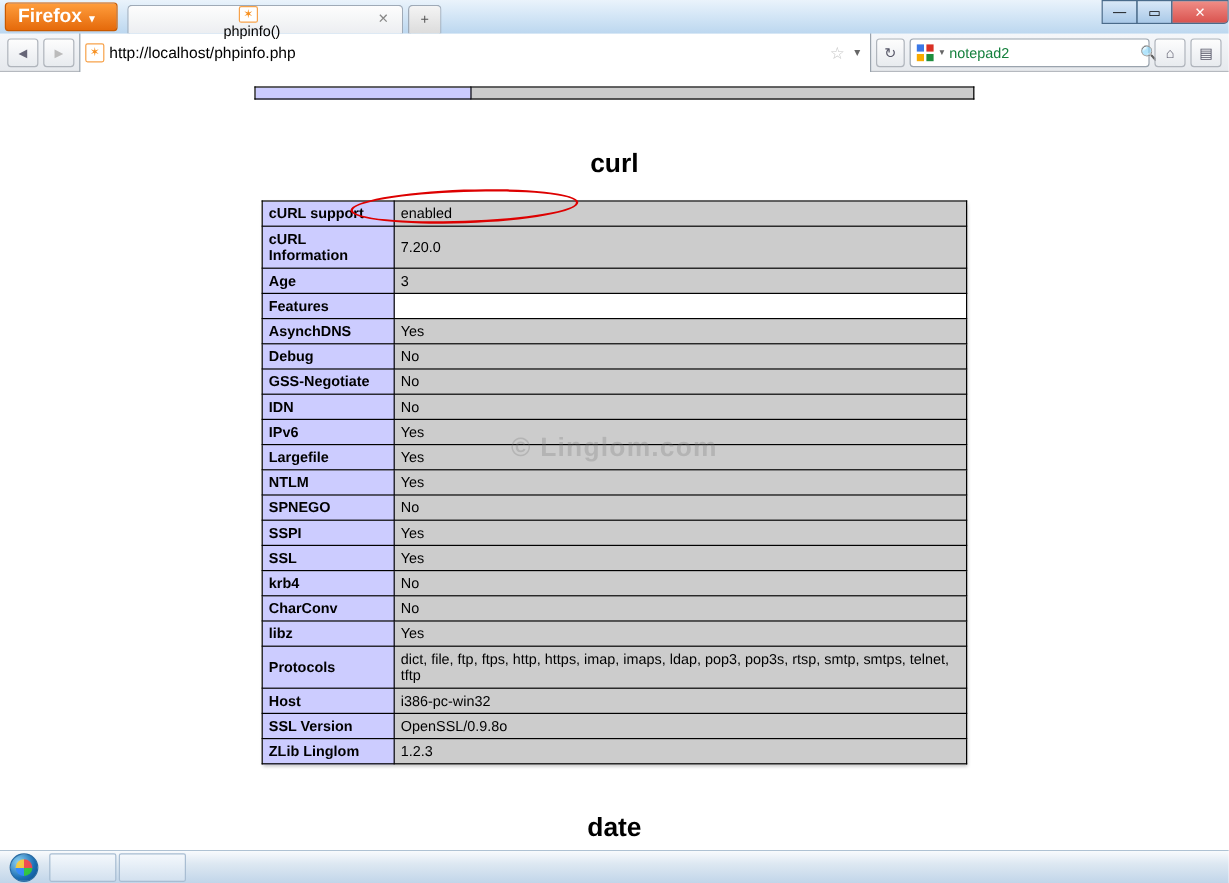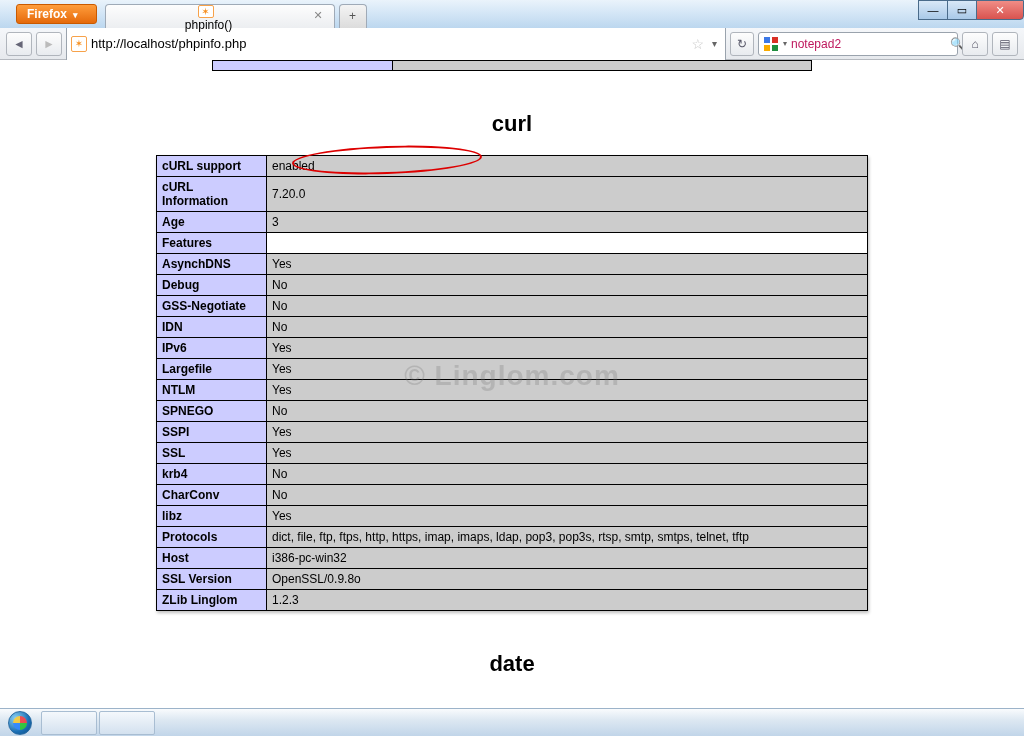--- a/index.html
+++ b/index.html
@@ -1,20 +1,20 @@
 <!DOCTYPE html>
 <html><head>
 <meta charset="utf-8">
 <style>
 * { box-sizing: border-box; margin: 0; padding: 0; }
 body { font-family: "Segoe UI", Tahoma, sans-serif; font-size: 12px; background: #fff; width: 1024px; height: 736px; overflow: hidden; position: relative; }
 
 
 .titlebar { height: 28px; background: linear-gradient(to bottom, #eaf3fb 0%, #d7e8f7 40%, #bcd7ef 100%); display: flex; align-items: center; padding-left: 4px; position: relative; }
-.ff-menu { background: linear-gradient(to bottom, #ff9d3c, #e56a0b); color: #fff; font-weight: bold; padding: 2px 18px 2px 10px; border-radius: 3px; border: 1px solid #c95a00; position: relative; margin-right: 8px; cursor: pointer; font-size: 12px; margin-left: 12px;}
+.ff-menu { background: linear-gradient(to bottom, #ff9d3c, #e56a0b); color: #fff; font-weight: bold; padding: 2px 18px 2px 10px; border-radius: 3px; border: 1px solid #c95a00; position: relative; margin-right: 8px; cursor: pointer; font-size: 16px;}
 .ff-menu::after { content: "▾"; font-size: 9px; margin-left: 6px; }
 .tab { display: flex; align-items: center; background: linear-gradient(#fdfdfd,#eceef1); border: 1px solid #9faab7; border-bottom: none; border-radius: 4px 4px 0 0; height: 24px; padding: 0 28px 0 6px; margin-top: 4px; min-width: 230px; position: relative; flex-direction: column;}
 .tab .favicon { width: 16px; height: 16px; margin-right: 6px; background:#fff; border:1px solid #f7a24a; display:flex; align-items:center; justify-content:center; border-radius:2px;}
 .tab .favicon::before{content:"✶"; color:#f78f1e; font-size:10px;}
 .tab .close { position:absolute; right:6px; top:4px; width:14px; height:14px; color:#888; font-size:11px;}
 .newtab { margin-left:4px; margin-top:4px; width:28px; height:24px; background:linear-gradient(#f4f4f4,#dcdcdc); border:1px solid #9faab7; border-bottom:none; border-radius:4px 4px 0 0; text-align:center; line-height:22px; color:#555;}
 .win-controls { position: absolute; right: 0; top: 0; display: flex; }
 .win-btn { width: 30px; height: 20px; border: 1px solid #4a6b8a; margin-left: -1px; display:flex; align-items:center; justify-content:center; font-size:11px; }
 .win-min { background: linear-gradient(#d9e8f7,#a9c9e8); }
 .win-max { background: linear-gradient(#d9e8f7,#a9c9e8); }
@@ -27,41 +27,41 @@
 .urlbox { flex:1; display:flex; align-items:center; border:1px solid #9aa3ad; border-radius:3px; background:#fff; height:40px; padding:0 4px; gap:4px;}
 .urlbox .favicon{ width:16px;height:16px;background:#fff;border:1px solid #f7a24a;border-radius:2px; display:flex;align-items:center;justify-content:center;}
 .urlbox .favicon::before{content:"✶";color:#f78f1e;font-size:10px;}
 .urlbox input { flex:1; border:none; outline:none; font-size:13px; background:transparent;}
 .urlbox .star{ color:#c7c7c7; font-size:14px;}
 .urlbox .dropdown{ color:#666; font-size:10px; padding:0 4px;}
 .reload-btn { width:24px; height:24px; border:1px solid #b0b5bc; border-radius:3px; background:linear-gradient(#fdfdfd,#e8ebef); display:flex;align-items:center;justify-content:center; color:#556;}
 .searchbox { width:200px; display:flex; align-items:center; border:1px solid #9aa3ad; border-radius:3px; background:#fff; height:24px; padding:0 4px; gap:4px;}
 .searchbox .g-icon{ width:16px;height:16px; display:flex;}
 .searchbox .g-icon svg{width:16px;height:16px;}
-.searchbox input{flex:1; border:none; outline:none; font-size:12px; color:#be185d;}
+.searchbox input{flex:1; border:none; outline:none; font-size:12px; color:#15803d;}
 .searchbox .magnify{ color:#666; font-size:12px;}
 .toolbar-btn{ width:26px;height:24px;border:1px solid #b0b5bc;border-radius:3px;background:linear-gradient(#fdfdfd,#e8ebef);display:flex;align-items:center;justify-content:center; color:#556;}
 
 
 .viewport { position:absolute; top:60px; left:0; right:0; bottom:28px; overflow-y:scroll; background:#fff; }
-.content-inner { width: 820px; margin: 0 auto; padding-top: 0; }
+.content-inner { width: 820px; margin: 12px auto; padding-top: 0; }
 .partial-top { width:600px; margin:0 auto; border-collapse:collapse; }
 .partial-top td { border:1px solid #000; background:#ccc; height:10px;}
 .partial-top .e { background:#ccccff; width:180px;}
 
 h1.section { text-align:center; font-family: Arial, sans-serif; font-size:22px; font-weight:bold; margin: 40px 0 18px; }
-table.info { width:712px; margin:0 auto; border-collapse: collapse; box-shadow: 1px 2px 3px rgba(0,0,0,0.25);}
+table.info { width:588px; margin:0 auto; border-collapse: collapse; box-shadow: 1px 2px 3px rgba(0,0,0,0.25);}
 table.info td { border:1px solid #000; padding: 3px 5px; font-family: Arial, sans-serif; font-size: 12px;}
 table.info td.e { background:#ccccff; font-weight:bold; width:110px;}
 table.info td.v { background:#cccccc; }
 table.info.date td.e{ width:320px;}
 
 .circle-annot { position:absolute; border:2px solid #d00; border-radius: 50% / 50%; width: 190px; height: 28px; left: 190px; top: 86px; transform: rotate(-2deg); pointer-events:none;}
 
-.watermark { position:absolute; left:50%; top:360px; transform:translateX(-50%); font-size:28px; font-weight:bold; color:rgba(120,120,120,0.28); font-family: Arial, sans-serif; pointer-events:none; letter-spacing:1px;}
+.watermark { position:absolute; left:50%; top:360px; transform:translateX(-50%); font-size:22px; font-weight:bold; color:rgba(120,120,120,0.28); font-family: Arial, sans-serif; pointer-events:none; letter-spacing:1px;}
 
 
 .viewport::-webkit-scrollbar{width:17px;}
 .viewport::-webkit-scrollbar-track{background:#efefef;border-left:1px solid #ddd;}
 .viewport::-webkit-scrollbar-thumb{background:linear-gradient(#d8e4f0,#bcd2e8);border:1px solid #9bb4ce;border-radius:2px;}
 
 
 .taskbar { position:absolute; bottom:0; left:0; right:0; height:28px; background: linear-gradient(to bottom, #f9fbfd 0%, #dde8f2 40%, #c1d5e9 100%); border-top:1px solid #9cb3c9; display:flex; align-items:center;}
 .start-orb{ width:40px; height:28px; display:flex; align-items:center; justify-content:center; }
 .start-orb .orb{ width:24px;height:24px;border-radius:50%; background: radial-gradient(circle at 30% 30%, #8fd3f4, #1b6fb5 60%, #0a4a80); border:1px solid #2b6ca3; position:relative;}

